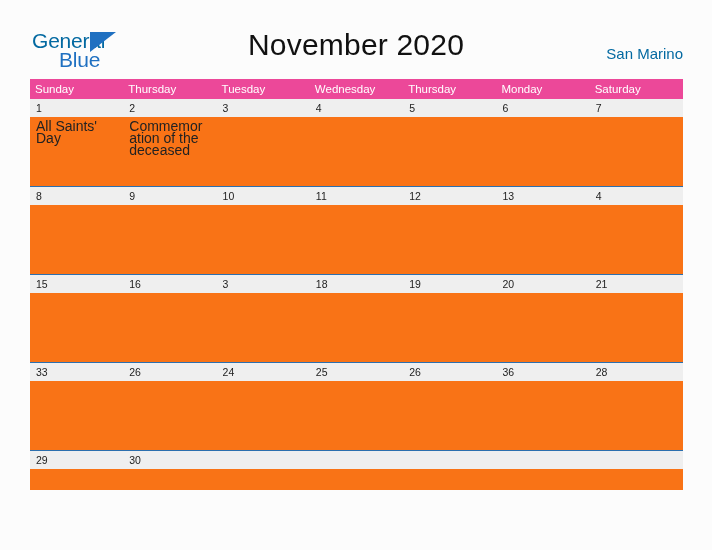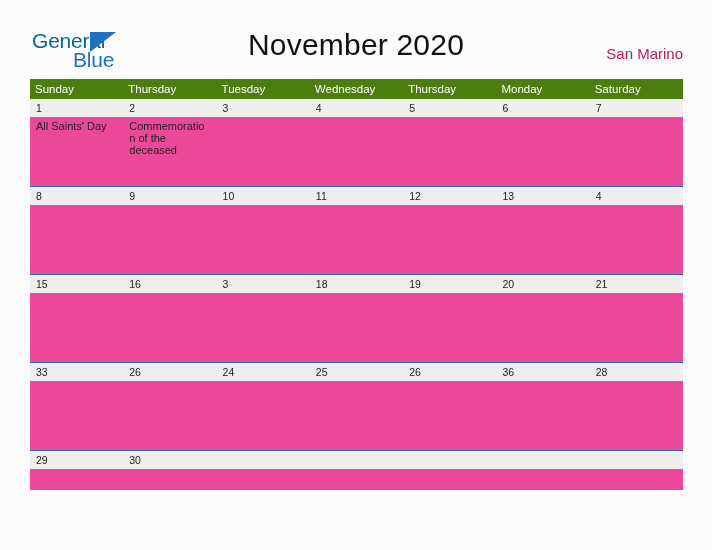--- a/index.html
+++ b/index.html
@@ -45,21 +45,20 @@
   }
   .logo-blue {
     position: absolute;
     left: 27px;
     top: 19px;
     font-size: 21px;
     color: #1f70c1;
     letter-spacing: -0.2px;
     line-height: 22px;
     white-space: nowrap;
-    margin-left: 14px;
   }
   .logo-triangle {
     position: absolute;
     left: 58px;
     top: 2px;
     width: 0;
     height: 0;
     border-left: 26px solid #1f70c1;
     border-bottom: 20px solid transparent;
   }
@@ -76,35 +75,35 @@
     font-weight: normal;
     letter-spacing: 0.2px;
   }
 
   
   .cal-location {
     position: absolute;
     right: 29px;
     top: 45px;
     font-size: 15px;
-    color: #be185d;
+    color: #0369a1;
     white-space: nowrap;
   }
 
   
   .calendar {
     position: absolute;
     left: 30px;
     top: 79px;
     width: 653px;
     border-collapse: collapse;
     table-layout: fixed;
   }
   .calendar th {
-    background: #4d7c0f;
+    background: #ec4899;
     color: #ffffff;
     font-size: 11.5px;
     font-weight: normal;
     text-align: left;
     padding: 4px 0 4px 5px;
     height: 12px;
     border: none;
   }
   .calendar td {
     padding: 0;
@@ -120,22 +119,22 @@
     color: #222222;
     padding: 3px 0 3px 6px;
     height: 11px;
   }
   tr.date-row.first-week td {
     border-top: none;
   }
 
   
   tr.event-row td {
-    background: #ec4899;
-    font-size: 11px;
+    background: #f97316;
+    font-size: 14px;
     color: #222222;
     line-height: 12px;
     padding: 3px 8px 0 6px;
     height: 66px;
   }
   tr.event-row.last-week td {
     height: 18px;
   }
 
   .event-text {

